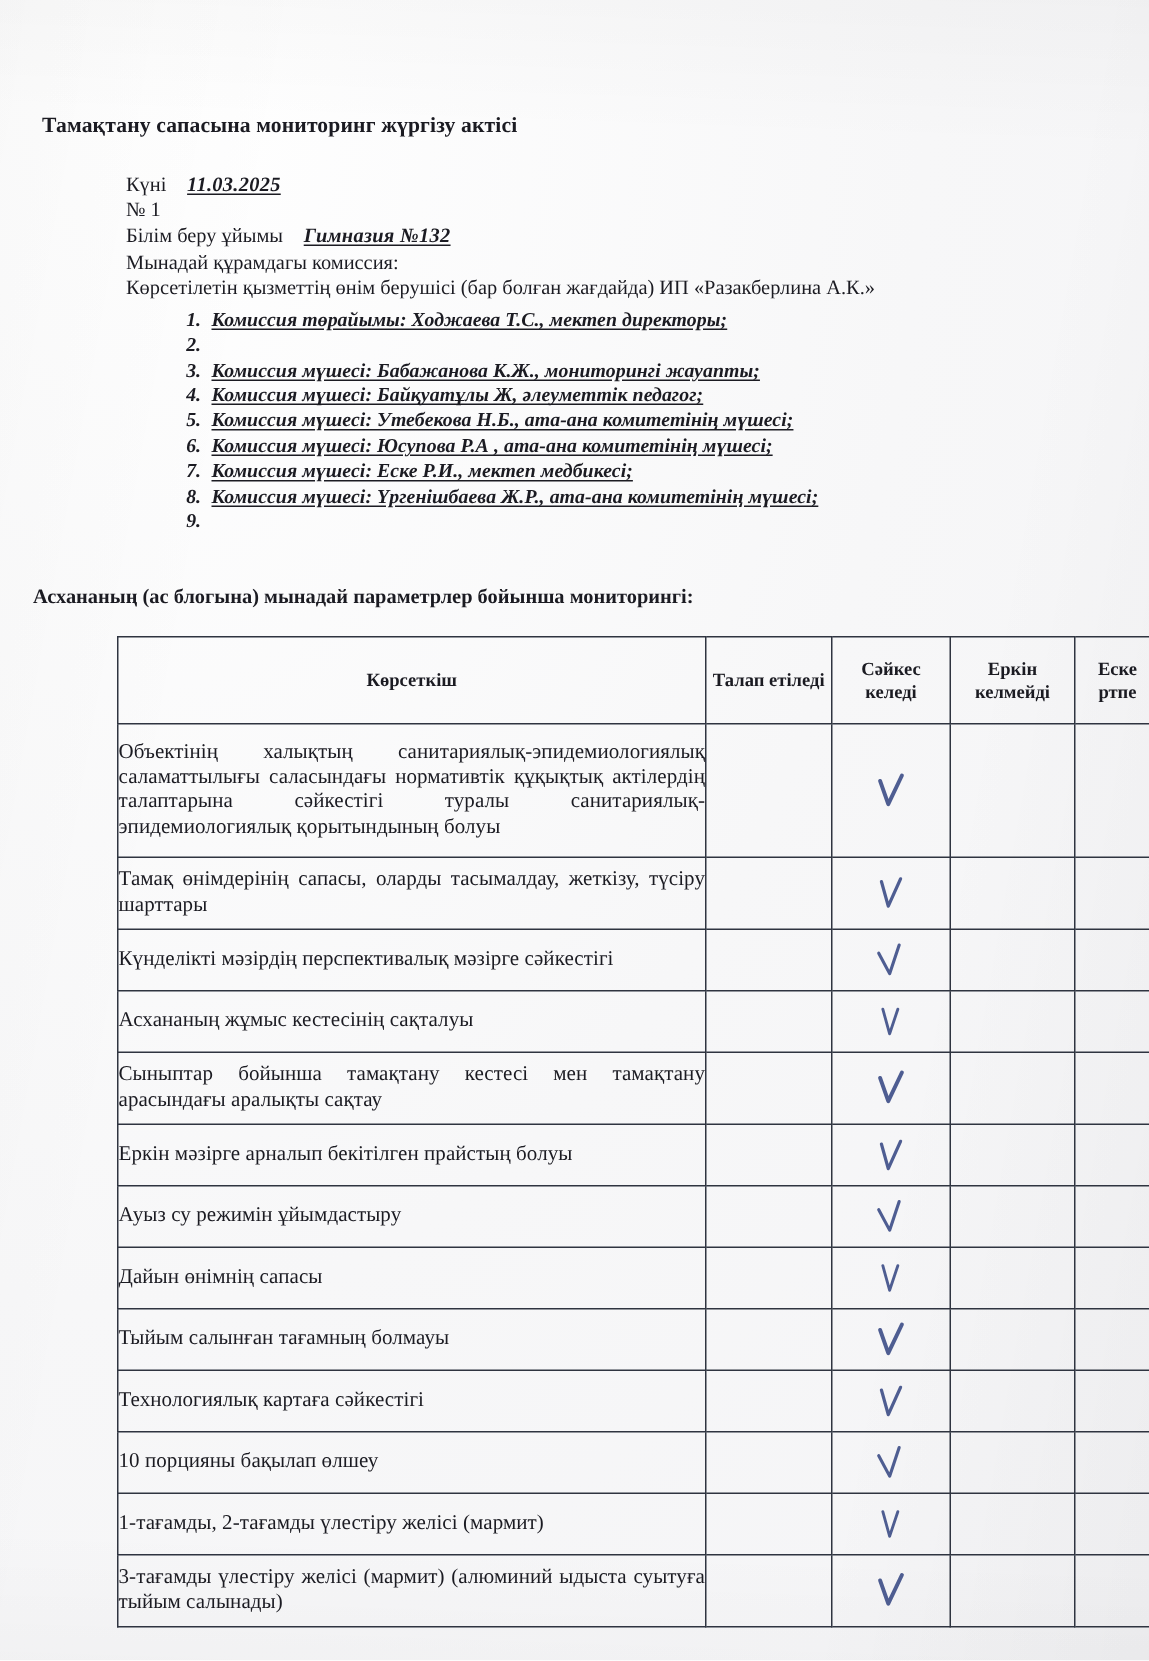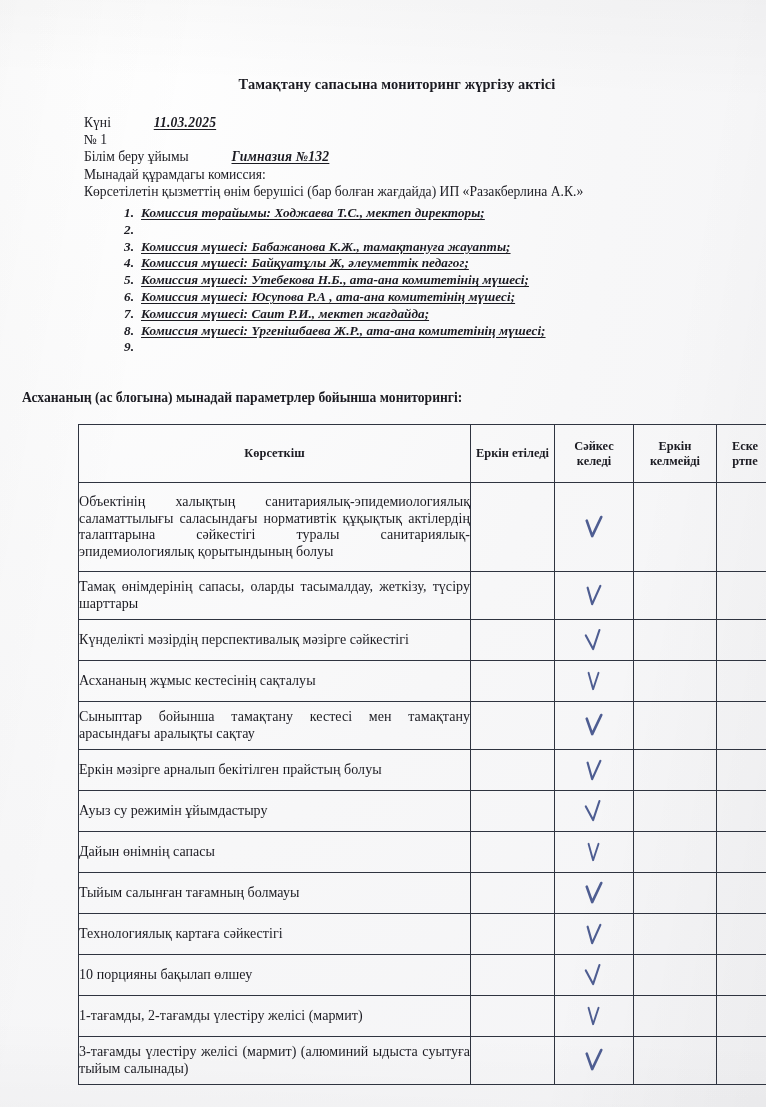--- a/index.html
+++ b/index.html
@@ -38,21 +38,20 @@
     position: relative;
     z-index: 2;
     padding: 0;
   }
 
   
   .doc-title {
     position: absolute;
     left: 0; right: 0;
     top: 76px;
-    text-align: center;
     font-weight: bold;
     font-size: 14.4px;
     letter-spacing: .1px;
     padding-left: 28px;
   }
 
   
   .head-block {
     position: absolute;
     left: 84px;
@@ -61,21 +60,20 @@
     font-size: 13.6px;
     line-height: 17.2px;
   }
   .head-line { white-space: nowrap; }
   .hand {
     font-style: italic;
     font-weight: bold;
     text-decoration: underline;
     text-underline-offset: 2px;
     letter-spacing: .2px;
-    margin-left: 29px;
   }
   .head-spacer { display:inline-block; width:7px; }
 
   
   .commission {
     position: absolute;
     left: 84px;
     top: 205px;
     width: 620px;
     margin: 0;
@@ -198,37 +196,37 @@
         <span class="head-spacer"></span>
         <span class="hand">Гимназия №132</span>
       </div>
       <div class="head-line">Мынадай құрамдагы комиссия:</div>
       <div class="head-line">Көрсетілетін қызметтің өнім берушісі  (бар болған жағдайда) ИП «Разакберлина А.К.»</div>
     </div>
 
     <ol class="commission" id="commission-list">
         <li><span class="num">1.</span><span class="txt">Комиссия төрайымы: Ходжаева Т.С., мектеп директоры;</span></li>
         <li><span class="num">2.</span></li>
-        <li><span class="num">3.</span><span class="txt">Комиссия мүшесі: Бабажанова К.Ж., тамақтануға  жауапты;</span></li>
+        <li><span class="num">3.</span><span class="txt">Комиссия мүшесі: Бабажанова К.Ж., мониторингі  жауапты;</span></li>
         <li><span class="num">4.</span><span class="txt">Комиссия мүшесі: Байқуатұлы Ж, әлеуметтік педагог;</span></li>
         <li><span class="num">5.</span><span class="txt">Комиссия мүшесі: Утебекова Н.Б., ата-ана комитетінің мүшесі;</span></li>
         <li><span class="num">6.</span><span class="txt">Комиссия мүшесі: Юсупова Р.А , ата-ана комитетінің мүшесі;</span></li>
-        <li><span class="num">7.</span><span class="txt">Комиссия мүшесі:  Саит Р.И., мектеп жағдайда;</span></li>
+        <li><span class="num">7.</span><span class="txt">Комиссия мүшесі:  Еске Р.И., мектеп медбикесі;</span></li>
         <li><span class="num">8.</span><span class="txt">Комиссия мүшесі:  Үргенішбаева Ж.Р., ата-ана комитетінің мүшесі;</span></li>
         <li><span class="num">9.</span></li>
       </ol>
 
     <div class="section-heading">Асхананың  (ас блогына) мынадай параметрлер бойынша мониторингі:</div>
 
     <div class="tbl-wrap">
       <table class="monitor">
         <thead>
           <tr>
             <th class="c-indicator">Көрсеткіш</th>
-            <th class="c-required">Еркін етіледі</th>
+            <th class="c-required">Талап етіледі</th>
             <th class="c-conform">Сәйкес келеді</th>
             <th class="c-nonconform">Еркін келмейді</th>
             <th class="c-note">Еске ртпе</th>
           </tr>
         </thead>
         <tbody id="monitor-body">
             <tr class="r-tall1">
               <td class="indicator">Объектінің халықтың санитариялық-эпидемиологиялық саламаттылығы саласындағы нормативтік құқықтық актілердің талаптарына сәйкестігі туралы санитариялық-эпидемиологиялық қорытындының болуы</td>
               <td class="mark"></td>
               <td class="mark"><span class="tick"><svg viewBox="0 0 22 26" xmlns="http://www.w3.org/2000/svg">

